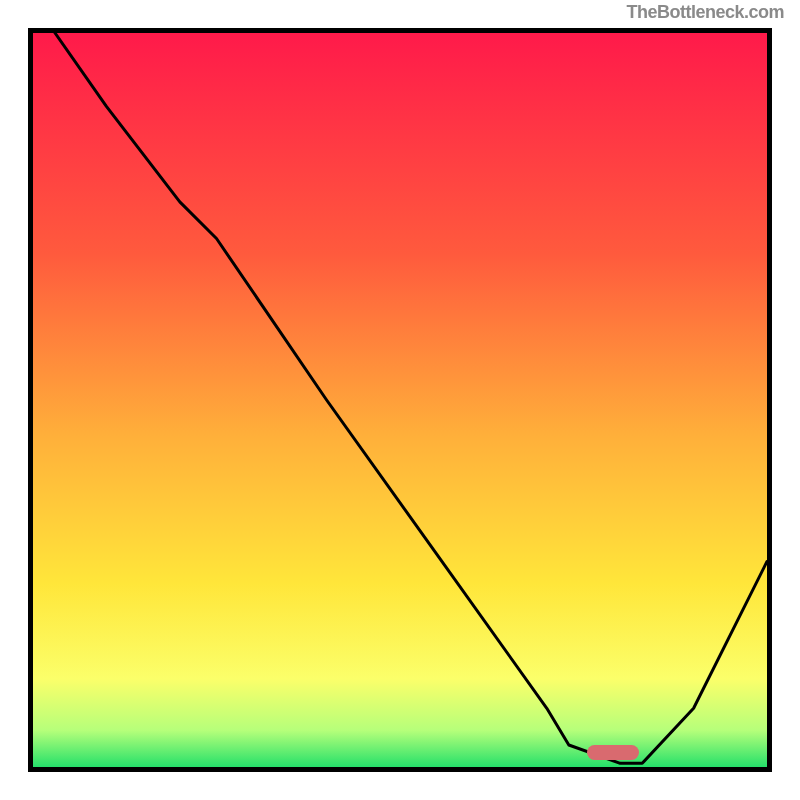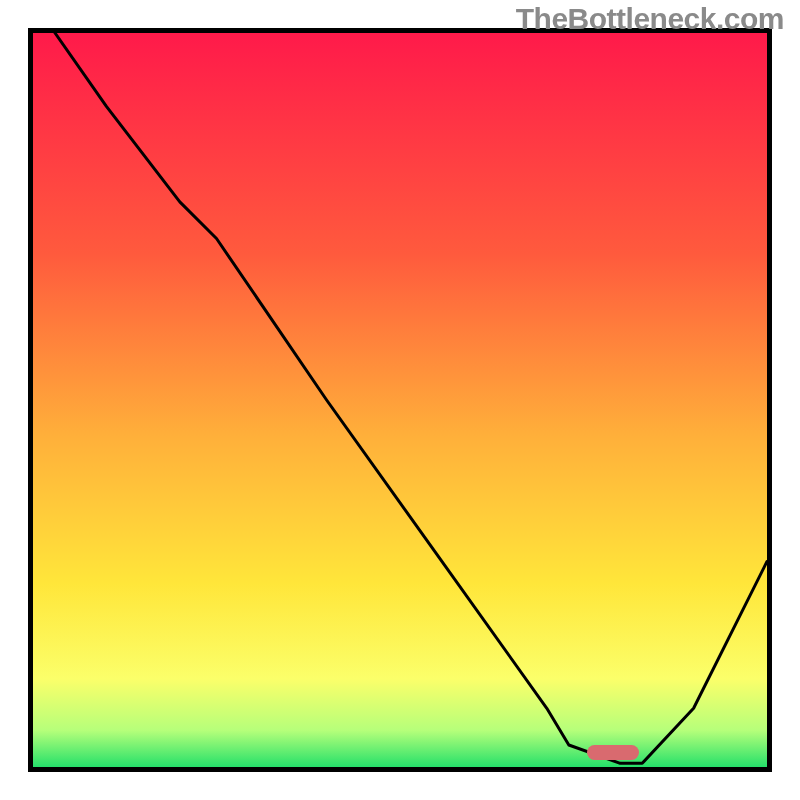--- a/index.html
+++ b/index.html
@@ -13,21 +13,21 @@
   }
   .chart-container {
     position: relative;
     width: 800px;
     height: 800px;
   }
   .watermark {
     position: absolute;
     top: 2px;
     right: 16px;
-    font-size: 30px;
+    font-size: 18px;
     font-weight: 600;
     color: #8a8a8a;
     letter-spacing: -0.5px;
     z-index: 10;
   }
   .plot-frame {
     position: absolute;
     left: 28px;
     top: 28px;
     width: 744px;

